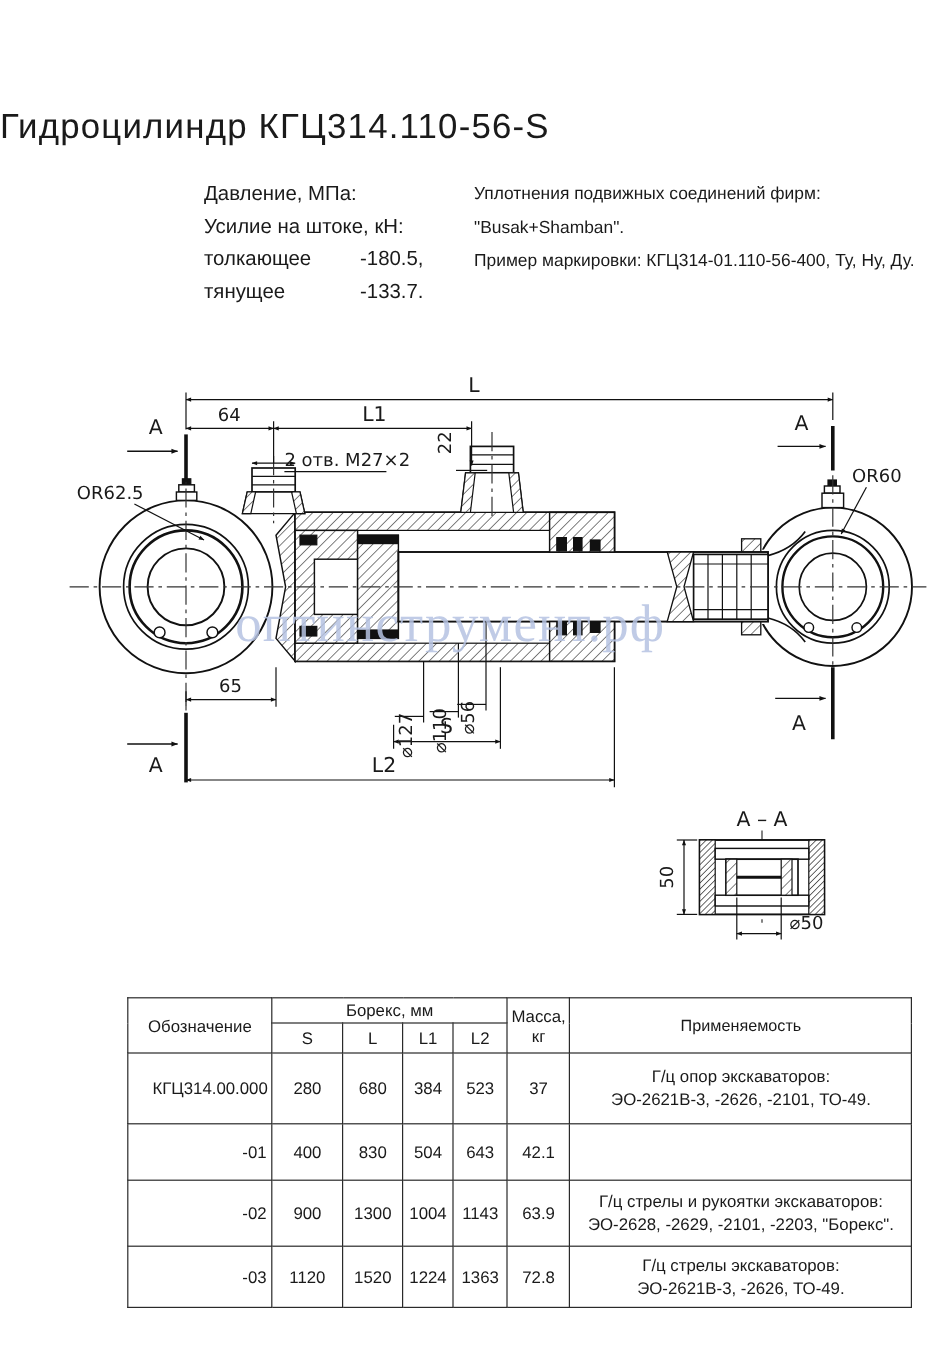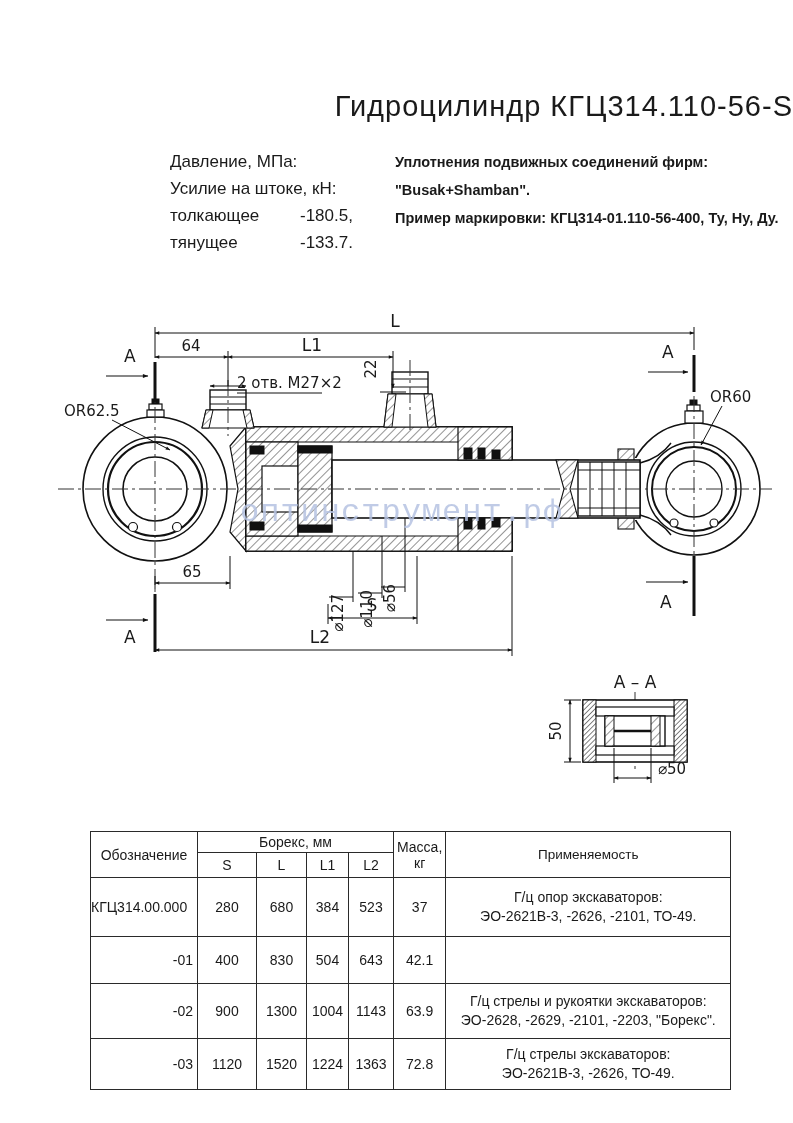--- a/index.html
+++ b/index.html
@@ -1,39 +1,39 @@
 <!DOCTYPE html>
 <html><head>
 <meta charset="utf-8">
 <style>
   html,body{margin:0;padding:0;background:#fff;}
   .page{position:relative;width:793px;height:1123px;background:#fff;overflow:hidden;
         font-family:"Liberation Sans",sans-serif;color:#1a1a1a;}
-  .title{position:absolute;top:90px;left:0;width:100%;text-align:right;
+  .title{position:absolute;top:90px;left:0;width:100%;text-align:left;
          font-size:29px;letter-spacing:1px;font-weight:400;}
   .specs{position:absolute;left:122px;top:148px;font-size:17px;margin-left:48px;}
   .specs .row{display:flex;height:27px;align-items:center;}
   .specs .lab{width:130px;}
-  .seals{position:absolute;left:395px;top:148px;font-size:14.5px;line-height:28px;white-space:nowrap;font-weight:bold;}
+  .seals{position:absolute;left:395px;top:148px;font-size:14.5px;line-height:28px;white-space:nowrap;}
   svg{position:absolute;left:0;top:0;}
-  .wm{position:absolute;left:196px;top:494px;font-size:32px;color:#b6c3e2;opacity:.85;
-      letter-spacing:1px;font-family:Liberation Mono, monospace;pointer-events:none;margin-left:44px;}
+  .wm{position:absolute;left:196px;top:494px;font-size:44px;color:#b6c3e2;opacity:.85;
+      letter-spacing:1px;font-family:Liberation Serif, serif;pointer-events:none;}
   text{font-family:"DejaVu Sans",sans-serif;fill:#1a1a1a;}
   .dimt{font-size:15px;}
   .dimb{font-size:17px;}
   
   .tblwrap{position:absolute;left:90px;top:831px;}
-  table{border-collapse:collapse;table-layout:fixed;font-size:14px;}
+  table{border-collapse:collapse;table-layout:fixed;font-size:14px;margin-left:16px;}
   td{border:1px solid #2a2a2a;text-align:center;vertical-align:middle;padding:0 3px;
      overflow:hidden;white-space:nowrap;}
   .c-des{width:100px;} .c-s{width:52px;} .c-l{width:43px;} .c-l1{width:35px;}
   .c-l2{width:38px;} .c-m{width:43px;} .c-app{width:278px;font-size:13.5px;}
   .hrow1 td{height:20px;} .hrow2 td{height:24px;}
   .r1 td{height:58px;} .r2 td{height:46px;} .r3 td{height:54px;} .r4 td{height:50px;}
-  .des-left{text-align:left;padding-left:0;}
+  .des-left{text-align:left;padding-left:20px;}
   .des-right{text-align:right;padding-right:4px;}
   .app2l{line-height:19px;white-space:normal;}
 </style>
 </head>
 <body>
 
 <div class="page">
 
   <div class="title">Гидроцилиндр КГЦ314.110-56-S</div>
 

